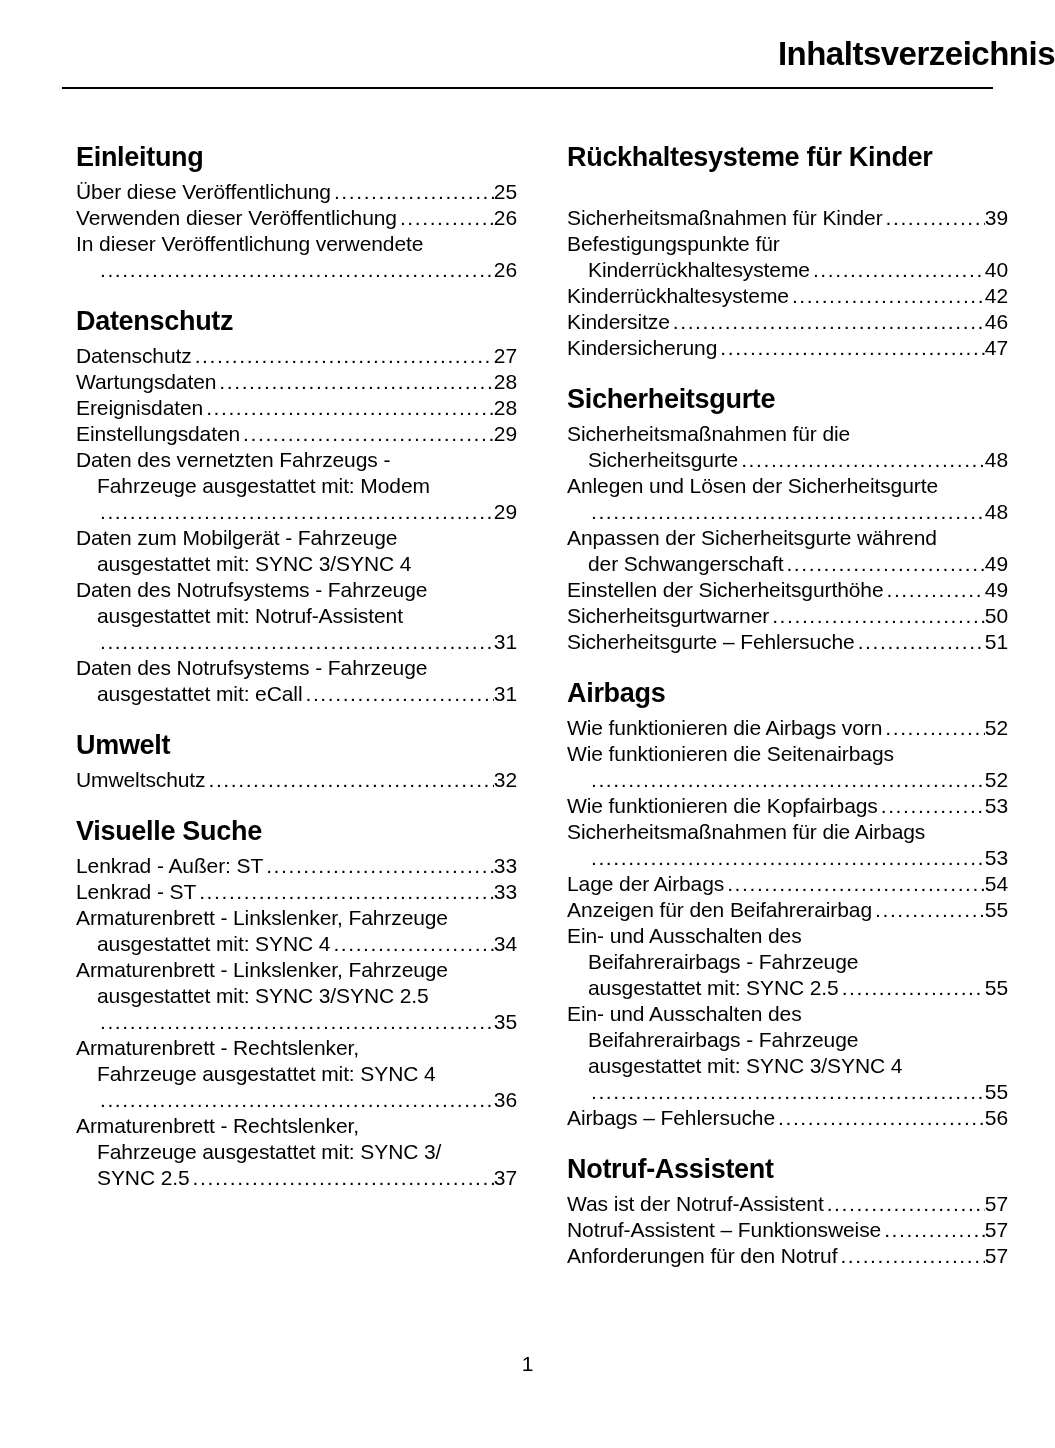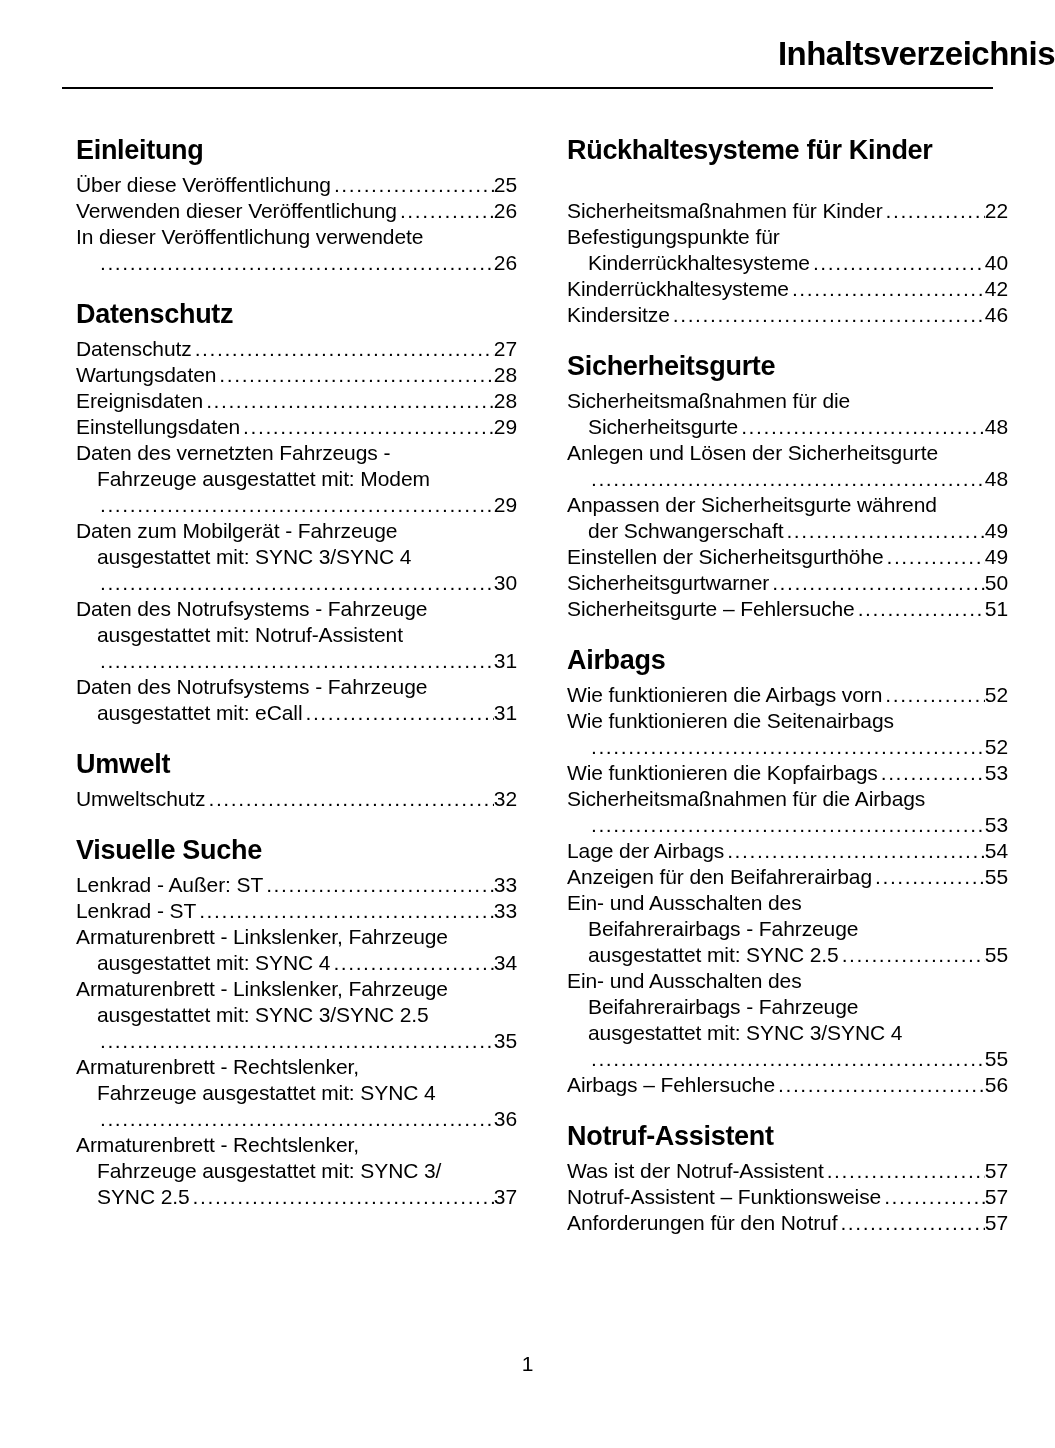--- a/index.html
+++ b/index.html
@@ -31,21 +31,21 @@
     padding: 45px 47px 0 76px;
   }
   .toc-col { flex: 0 0 441px; width: 441px; }
   .sec-heading {
     font-size: 27px;
     line-height: 33px;
     font-weight: bold;
     letter-spacing: -0.3px;
     margin: 22px 0 5px 0;
   }
-  .toc-section:first-child .sec-heading { margin-top: 0; }
+  .toc-section:first-child .sec-heading { margin-top: 7px; }
   .sec-heading.gap-after { margin-bottom: 31px; }
   .entry { font-size: 21px; }
   .eline {
     line-height: 26px;
     white-space: nowrap;
     letter-spacing: -0.1px;
   }
   .eline.cont { padding-left: 21px; }
   .eline.last { display: flex; align-items: baseline; }
   .etext { flex: 0 0 auto; }
@@ -138,25 +138,20 @@
           <div class="eline cont">Fahrzeuge ausgestattet mit: Modem</div>
           <div class="eline last cont">
             <span class="etext"></span>
             <span class="leader"></span>
             <span class="pg">29</span>
           </div>
         </div>
         <div class="entry">
           <div class="eline">Daten zum Mobilgerät - Fahrzeuge</div>
           <div class="eline cont">ausgestattet mit: SYNC 3/SYNC 4</div>
-          <div class="eline last cont">
-            <span class="etext"></span>
-            <span class="leader"></span>
-            <span class="pg">30</span>
-          </div>
         </div>
         <div class="entry">
           <div class="eline">Daten des Notrufsystems - Fahrzeuge</div>
           <div class="eline cont">ausgestattet mit: Notruf-Assistent</div>
           <div class="eline last cont">
             <span class="etext"></span>
             <span class="leader"></span>
             <span class="pg">31</span>
           </div>
         </div>
@@ -232,21 +227,21 @@
         </div>
       </section>
     </div>
     <div class="toc-col">
       <section class="toc-section">
         <h2 class="sec-heading gap-after">Rückhaltesysteme für Kinder</h2>
         <div class="entry">
           <div class="eline last">
             <span class="etext">Sicherheitsmaßnahmen für Kinder</span>
             <span class="leader"></span>
-            <span class="pg">22</span>
+            <span class="pg">39</span>
           </div>
         </div>
         <div class="entry">
           <div class="eline">Befestigungspunkte für</div>
           <div class="eline last cont">
             <span class="etext">Kinderrückhaltesysteme</span>
             <span class="leader"></span>
             <span class="pg">40</span>
           </div>
         </div>
@@ -255,20 +250,27 @@
             <span class="etext">Kinderrückhaltesysteme</span>
             <span class="leader"></span>
             <span class="pg">42</span>
           </div>
         </div>
         <div class="entry">
           <div class="eline last">
             <span class="etext">Kindersitze</span>
             <span class="leader"></span>
             <span class="pg">46</span>
+          </div>
+        </div>
+        <div class="entry">
+          <div class="eline last">
+            <span class="etext">Kindersicherung</span>
+            <span class="leader"></span>
+            <span class="pg">47</span>
           </div>
         </div>
       </section>
       <section class="toc-section">
         <h2 class="sec-heading">Sicherheitsgurte</h2>
         <div class="entry">
           <div class="eline">Sicherheitsmaßnahmen für die</div>
           <div class="eline last cont">
             <span class="etext">Sicherheitsgurte</span>
             <span class="leader"></span>

